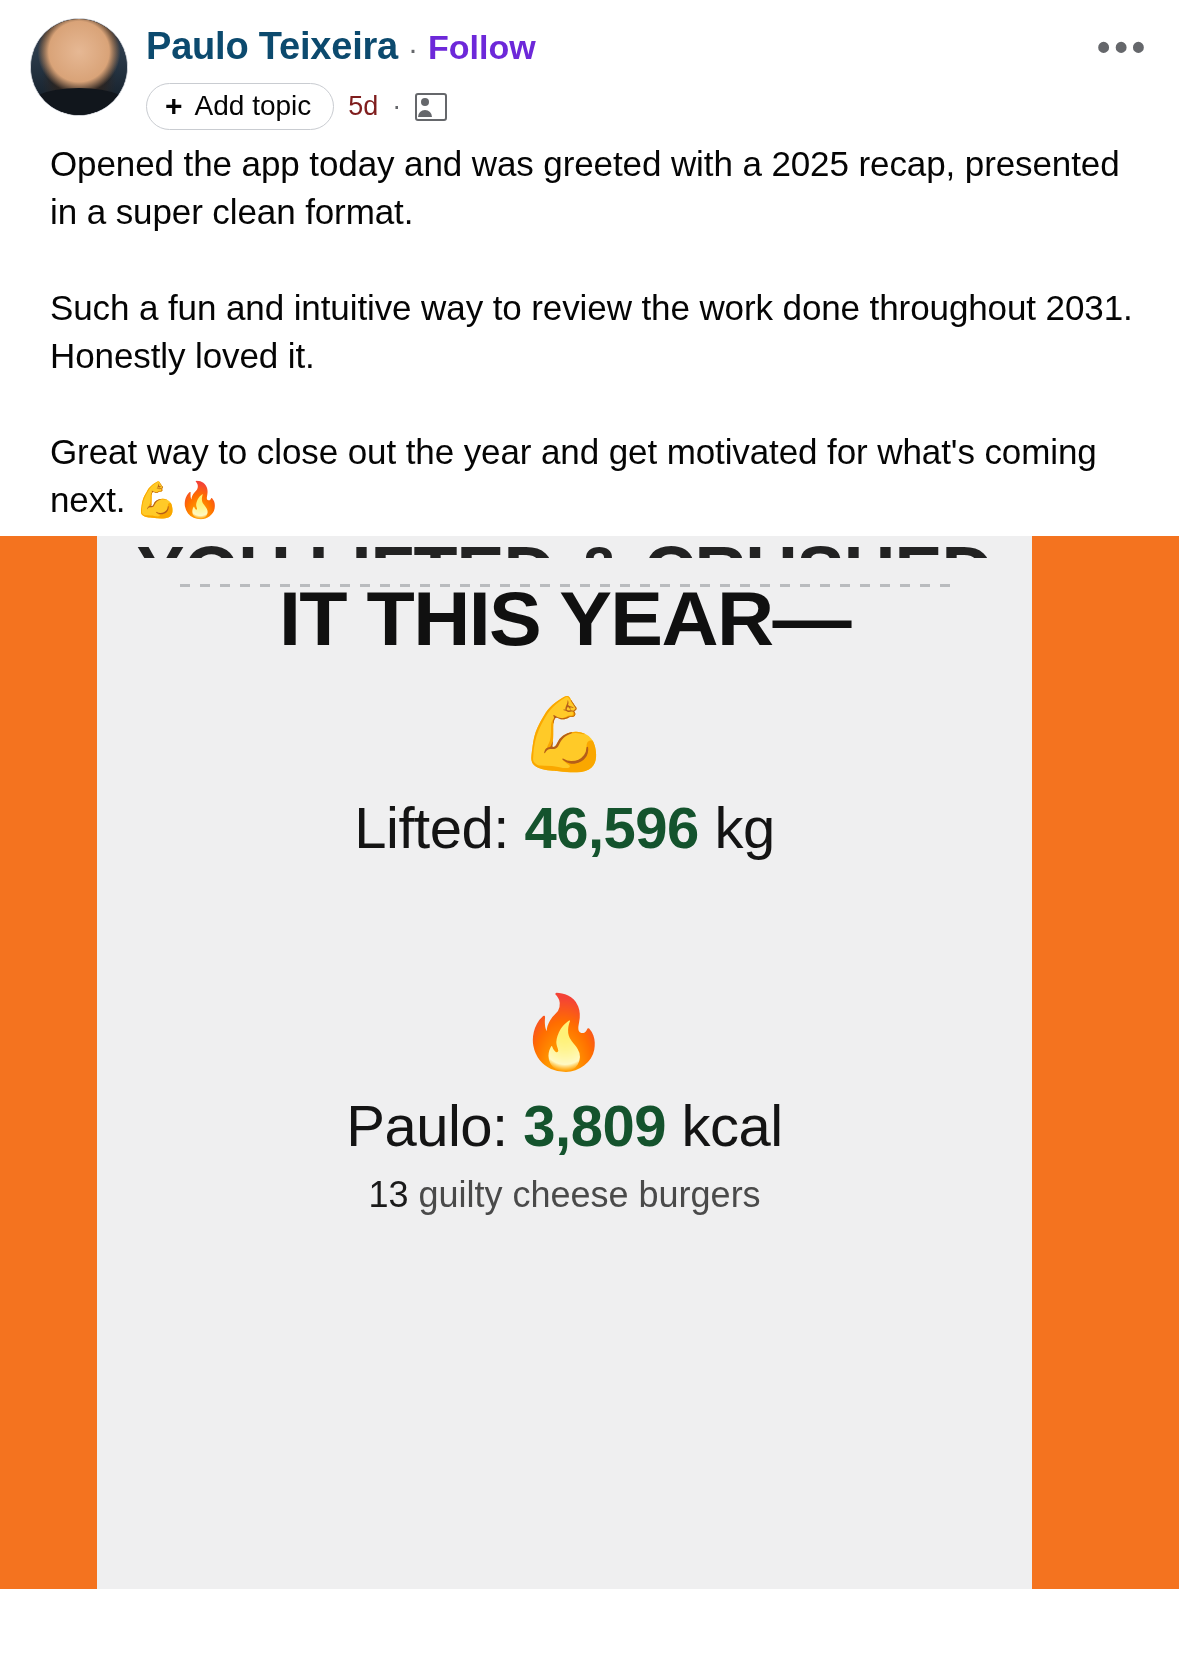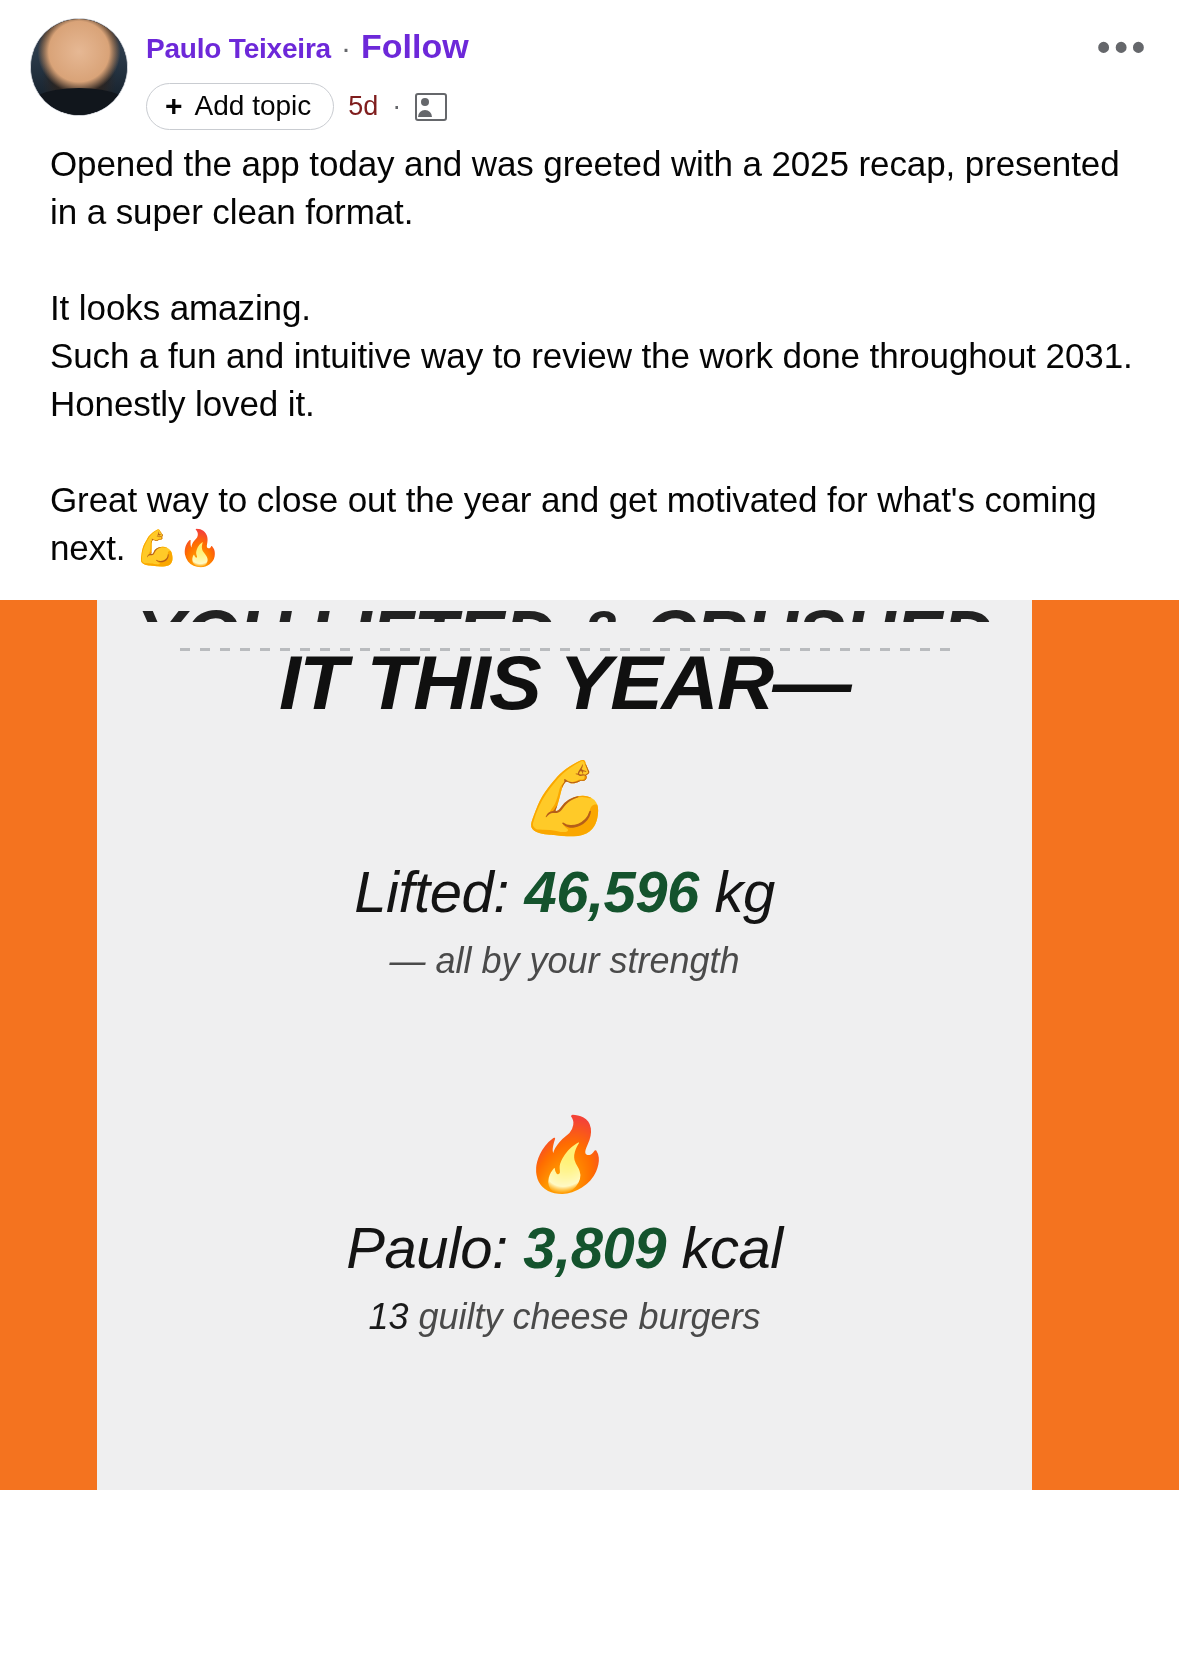--- a/index.html
+++ b/index.html
@@ -59,22 +59,22 @@
   }
   .name-line {
     display: flex;
     align-items: baseline;
     flex-wrap: wrap;
     font-size: 34px;
     line-height: 40px;
   }
   .author-name {
     font-weight: bold;
-    color: #6d28d9;
-    font-size: 28px;
+    color: #0c4a6e;
+    font-size: 38px;
     letter-spacing: -0.2px;
   }
   .dot-sep {
     color: #65676b;
     margin: 0 10px;
     font-size: 30px;
   }
   .follow-link {
     color: #6d28d9;
     font-weight: bold;
@@ -167,25 +167,24 @@
     height: 48px;
   }
   .emoji {
     font-family: "DejaVu Sans", sans-serif;
   }
 
   
   .media {
     position: relative;
     width: 1179px;
-    height: 890px;
+    height: 1053px;
     background: #f4731f;
     overflow: hidden;
-    margin-top: 28px;
-    font-style: italic;
+    margin-top: 12px;
   }
   .media-inner {
     position: absolute;
     left: 97px;
     top: 0;
     width: 935px;
     height: 1053px;
     background: #efeff0;
   }
   .headline-clip {
@@ -290,42 +289,40 @@
       <span class="audience-icon"></span>
     </div>
   </div>
 
   <div class="more-btn">•••</div>
 </div>
 
 <div class="post-text">
   <p>Opened the app today and was greeted with a 2025 recap, presented in a super clean format.</p>
   <div class="blank"></div>
-  <p>It looks amazing.</p>
   <p>Such a fun and intuitive way to review the work done throughout 2031. Honestly loved it.</p>
   <div class="blank"></div>
   <p><span>Great way to close out the year and get motivated for what's coming next. </span><span class="emoji">💪</span><span class="emoji">🔥</span></p>
 </div>
 
 <div class="media">
   <div class="media-inner">
 
     <div class="headline-clip">
       <div class="headline-top">YOU LIFTED &amp; CRUSHED</div>
       <div class="headline-main">IT THIS YEAR—</div>
     </div>
 
     <div class="dotted-rule"></div>
 
     <div class="stat-block first">
       <div class="stat-icon">
         <span class="glyph-arm">💪</span>
       </div>
       <div class="stat-line"><span>Lifted: </span><b>46,596</b><span> kg</span></div>
-      <div class="stat-sub">— all by your strength</div>
     </div>
 
     <div class="stat-block second">
       <div class="stat-icon">
         <span class="glyph-fire">🔥</span>
       </div>
       <div class="stat-line"><span>Paulo: </span><b>3,809</b><span> kcal</span></div>
       <div class="stat-sub"><span class="accent">13</span><span> guilty cheese burgers</span></div>
     </div>
 

